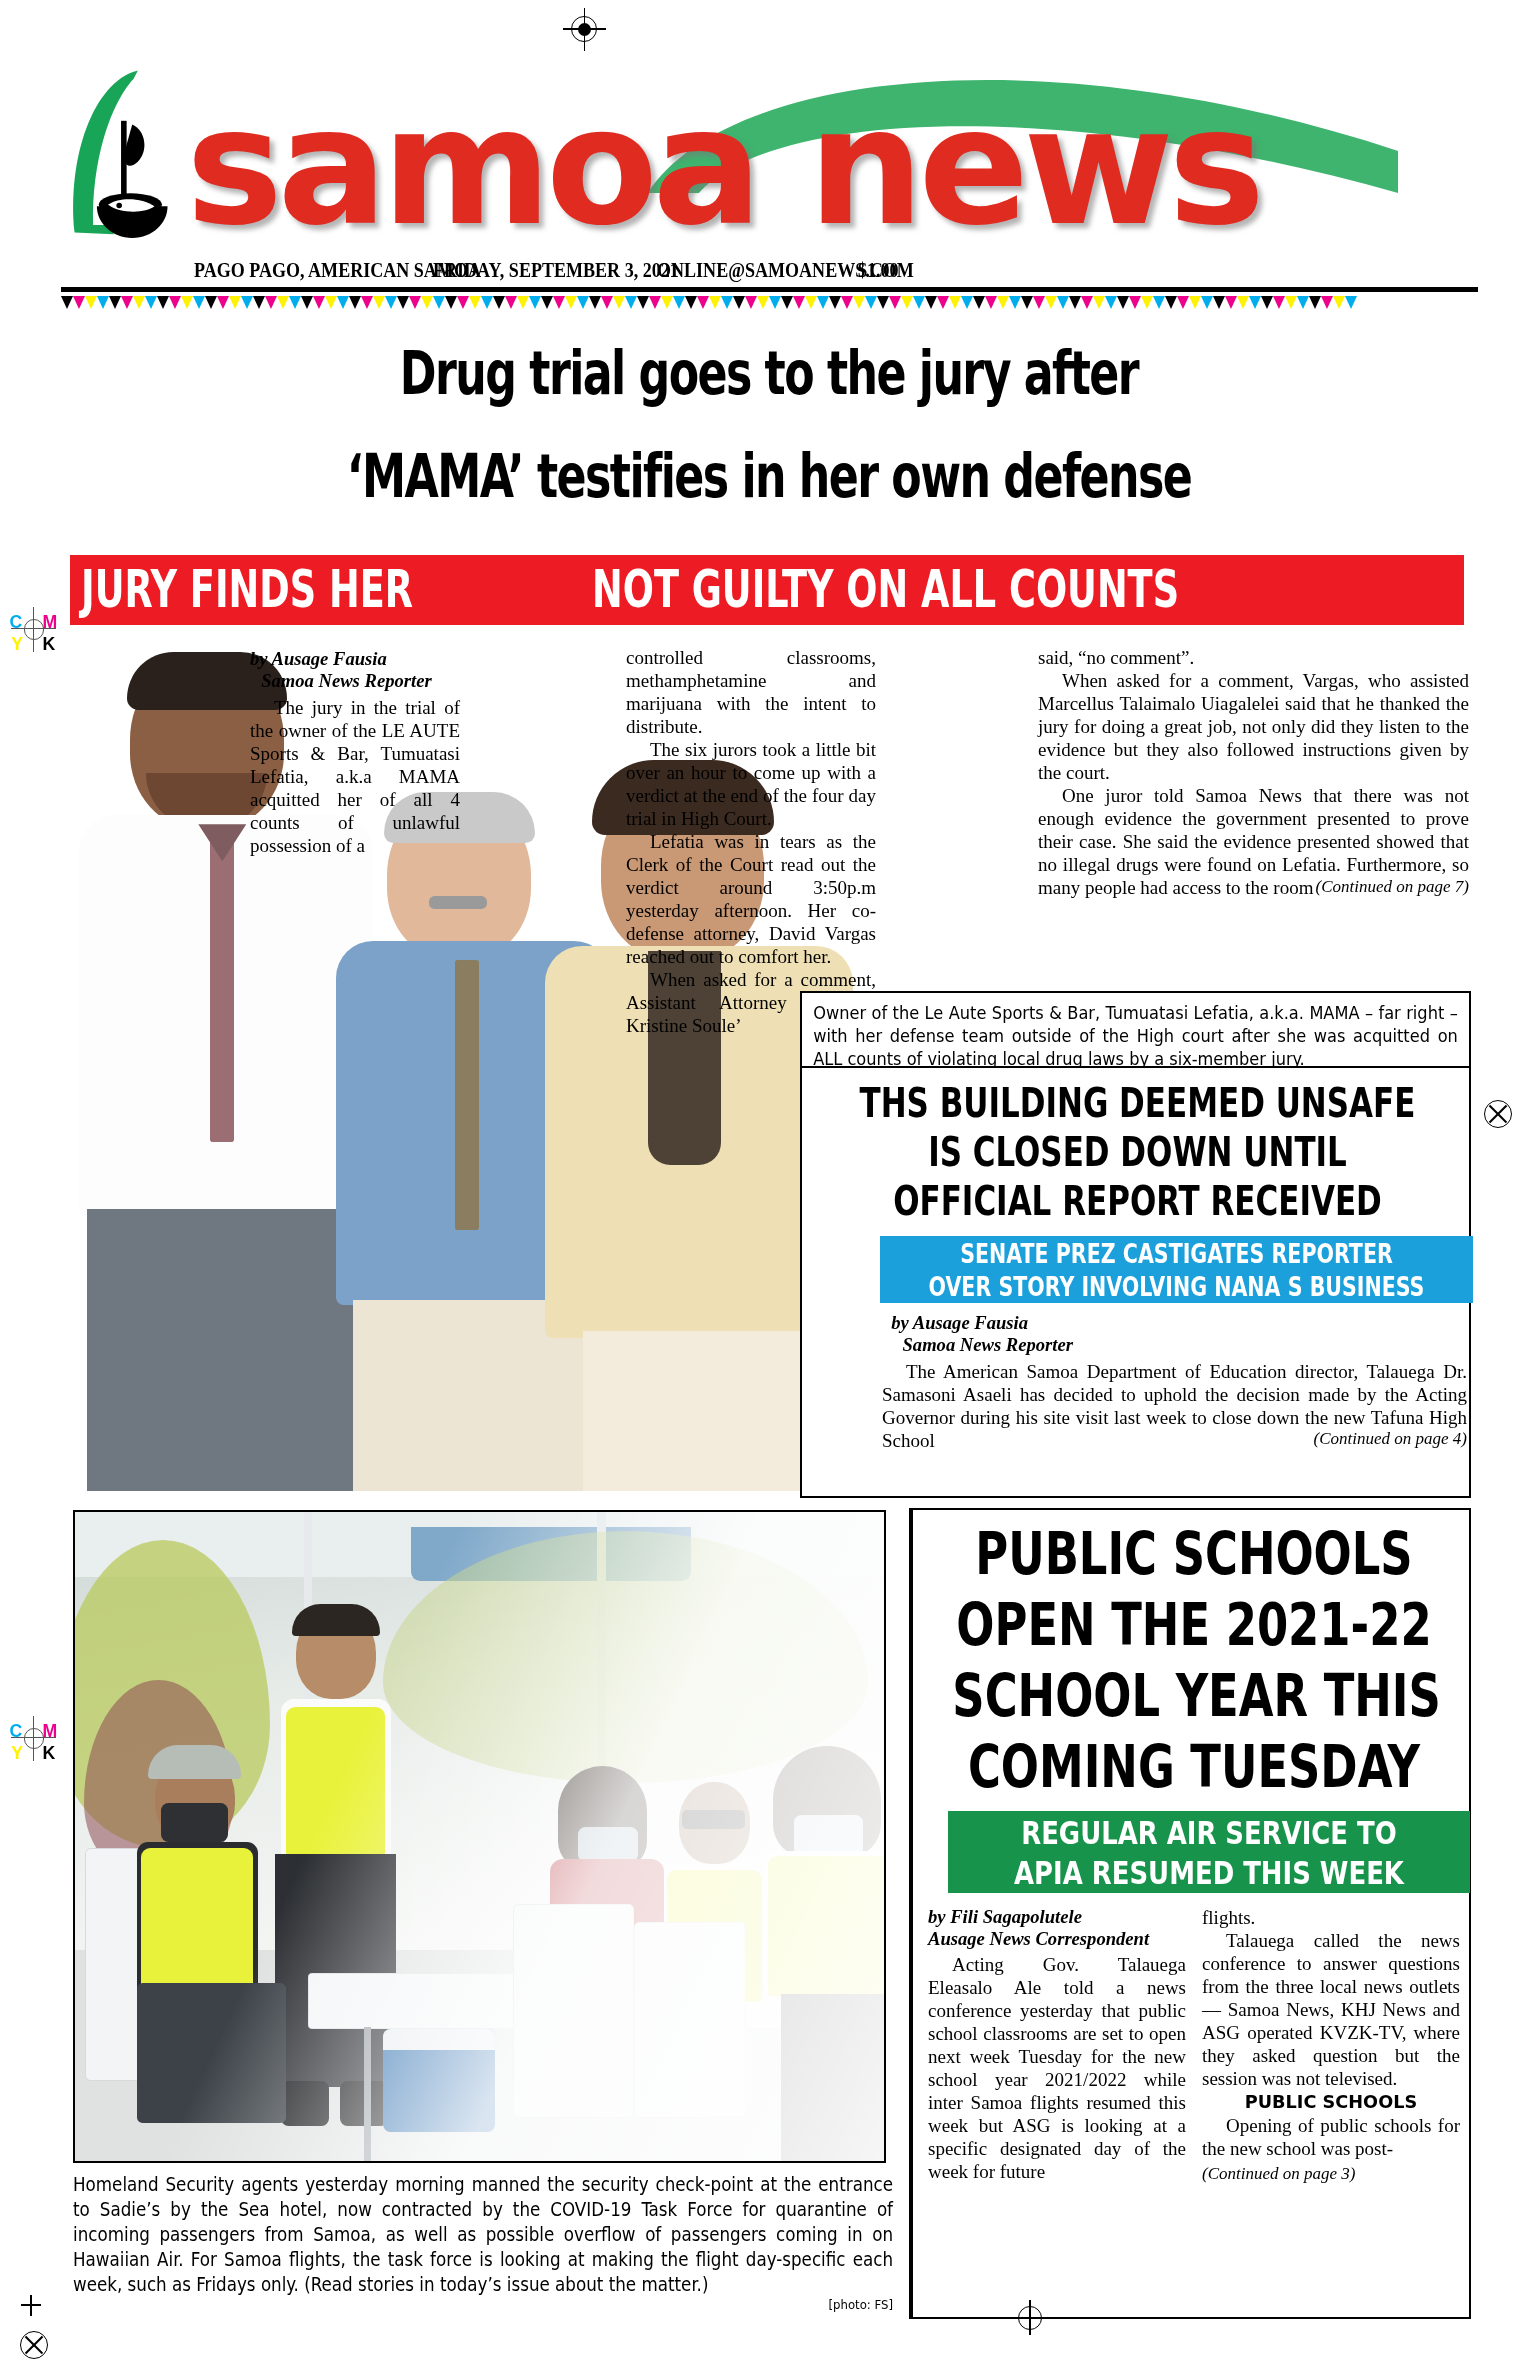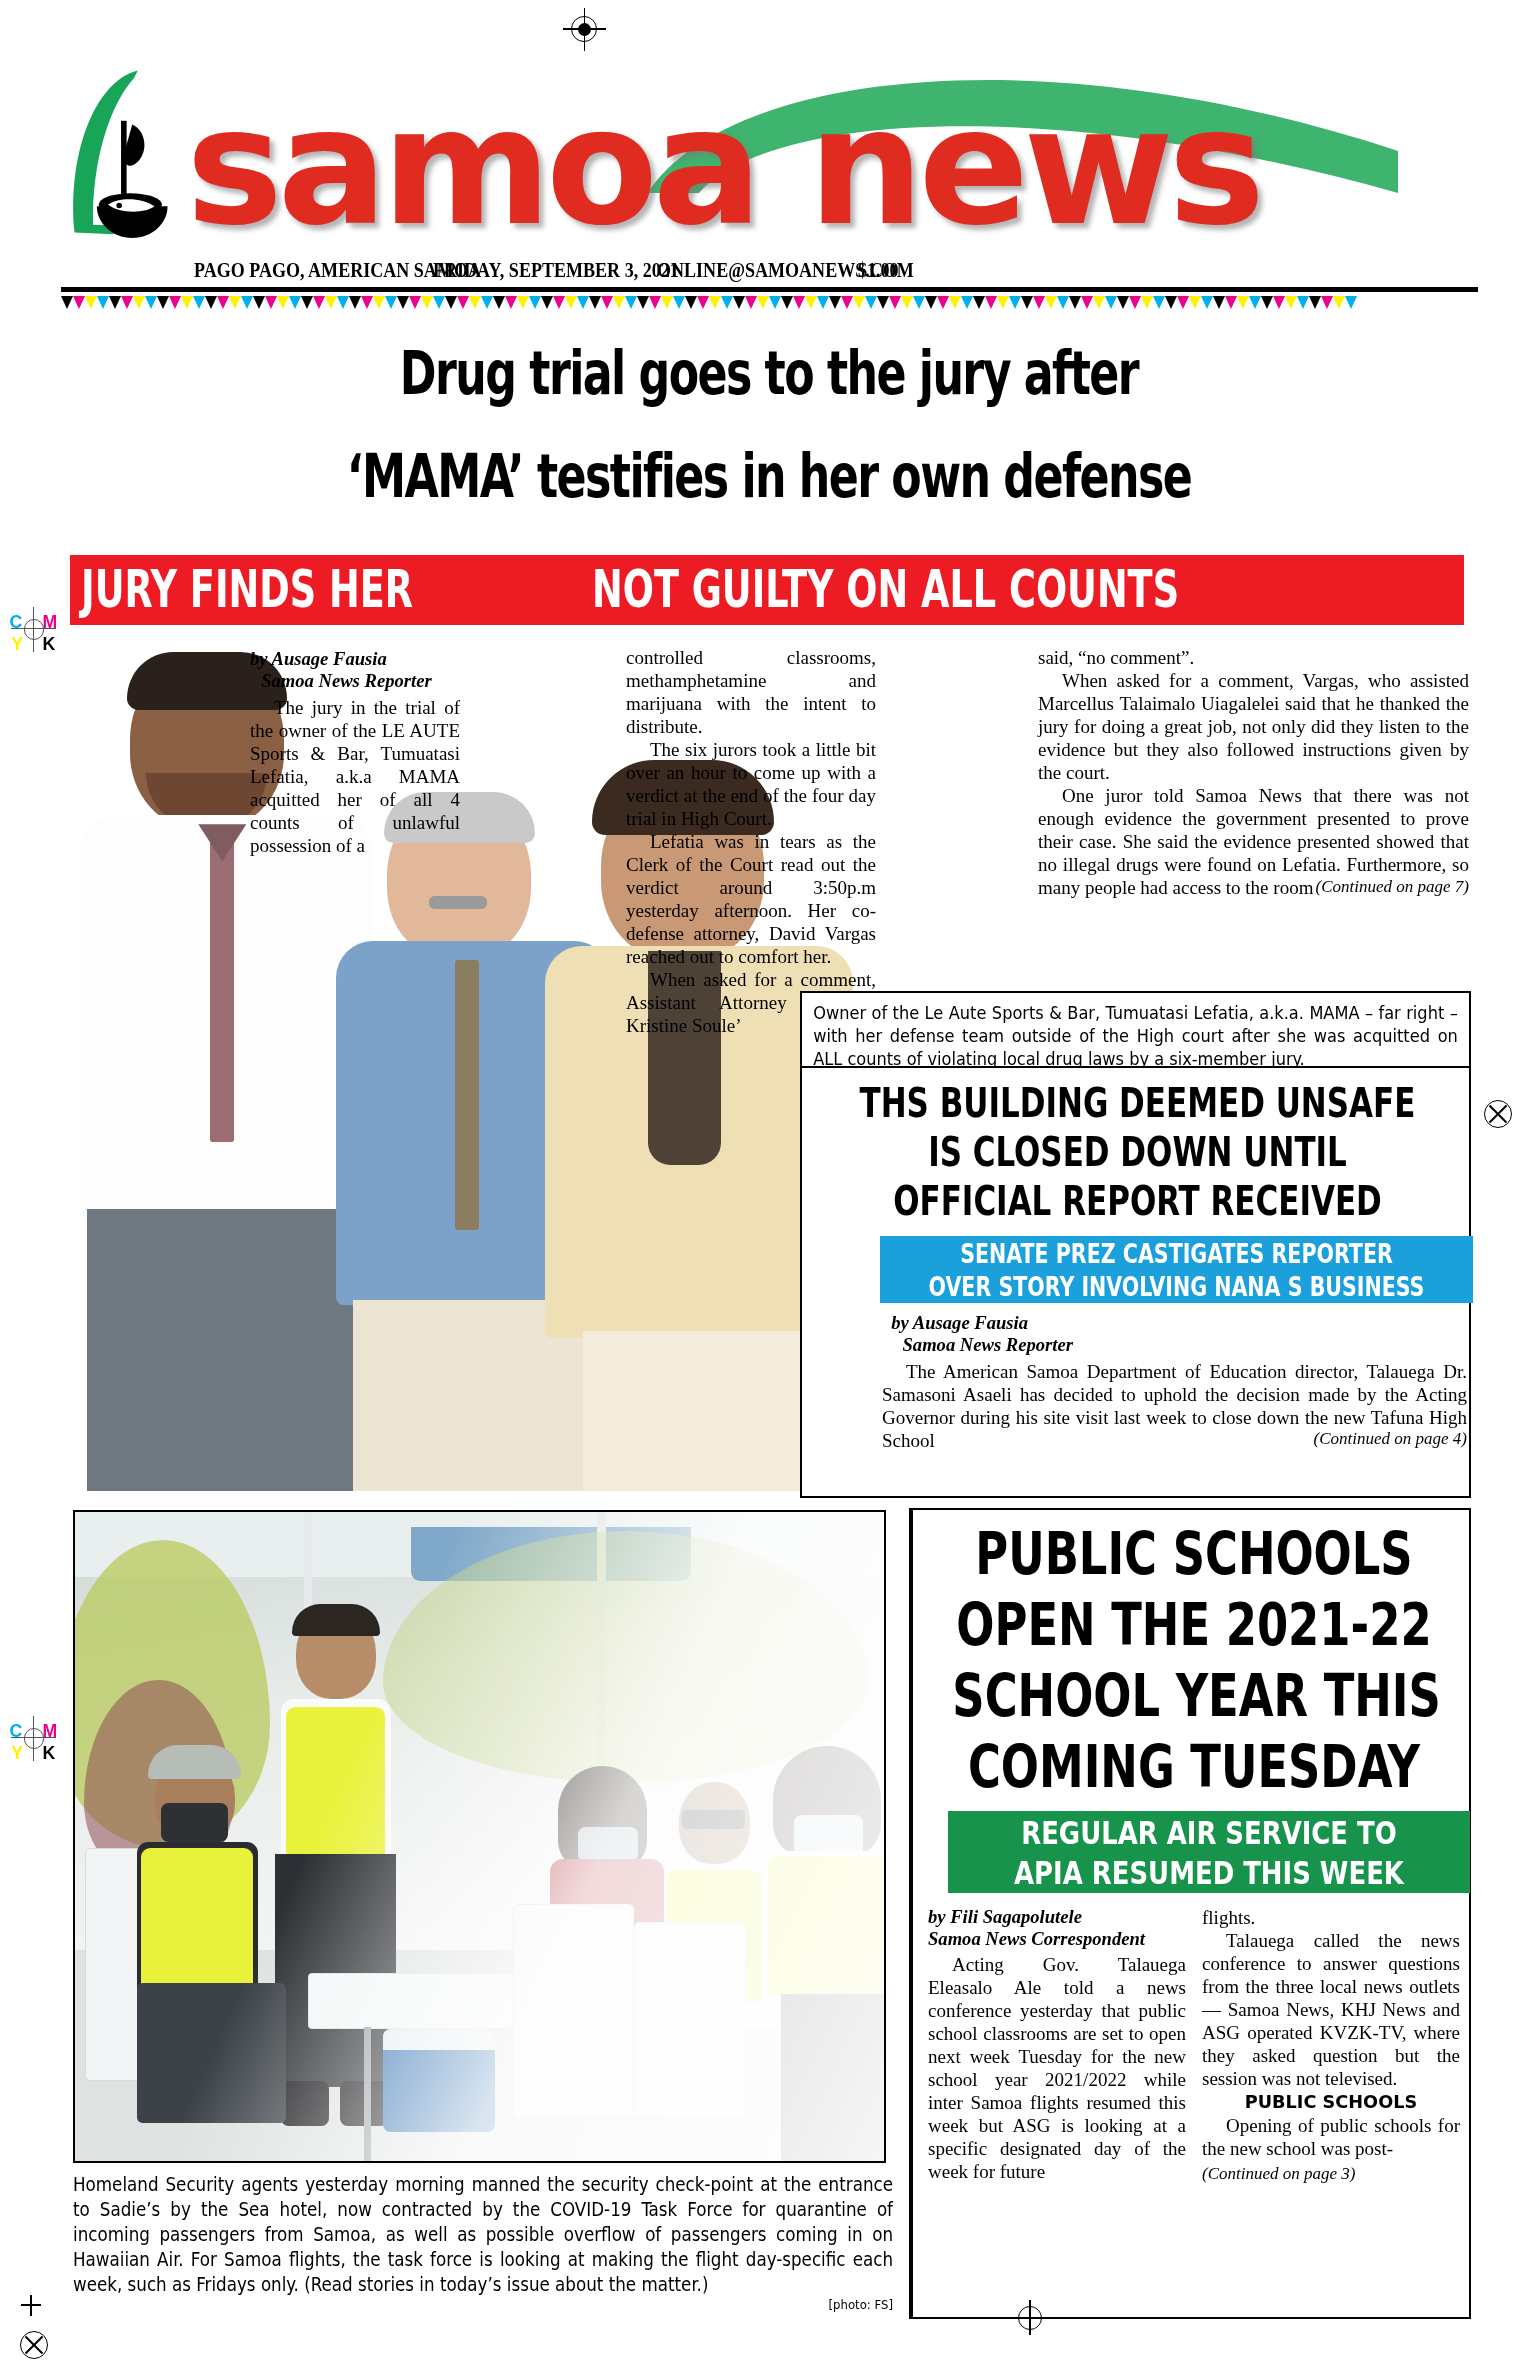--- a/index.html
+++ b/index.html
@@ -376,21 +376,21 @@
     <div>SCHOOL YEAR THIS</div>
     <div>COMING TUESDAY</div>
   </div>
   <div id="greenbar">
     <div>REGULAR AIR SERVICE TO</div>
     <div>APIA RESUMED THIS WEEK</div>
   </div>
 
   <div id="s3c1">
     <div class="byline">by Fili Sagapolutele</div>
-    <div class="byline">Samoa News Correspondent</div>
+    <div class="byline">Ausage News Correspondent</div>
     <div class="bodytext" style="margin-top:1.9px;">
         <p>Acting Gov. Talauega Eleasalo Ale told a news conference yesterday that public school classrooms are set to open next week Tuesday for the new school year 2021/2022 while inter Samoa flights resumed this week but ASG is looking at a specific designated day of the week for future</p>
       </div>
   </div>
 
   <div id="s3c2">
     <div class="bodytext">
       <p style="text-indent:0;">flights.</p>
       <p>Talauega called the news conference to answer questions from the three local news outlets — Samoa News, KHJ News and ASG operated KVZK-TV, where they asked question but the session was not televised.</p>
     </div>

